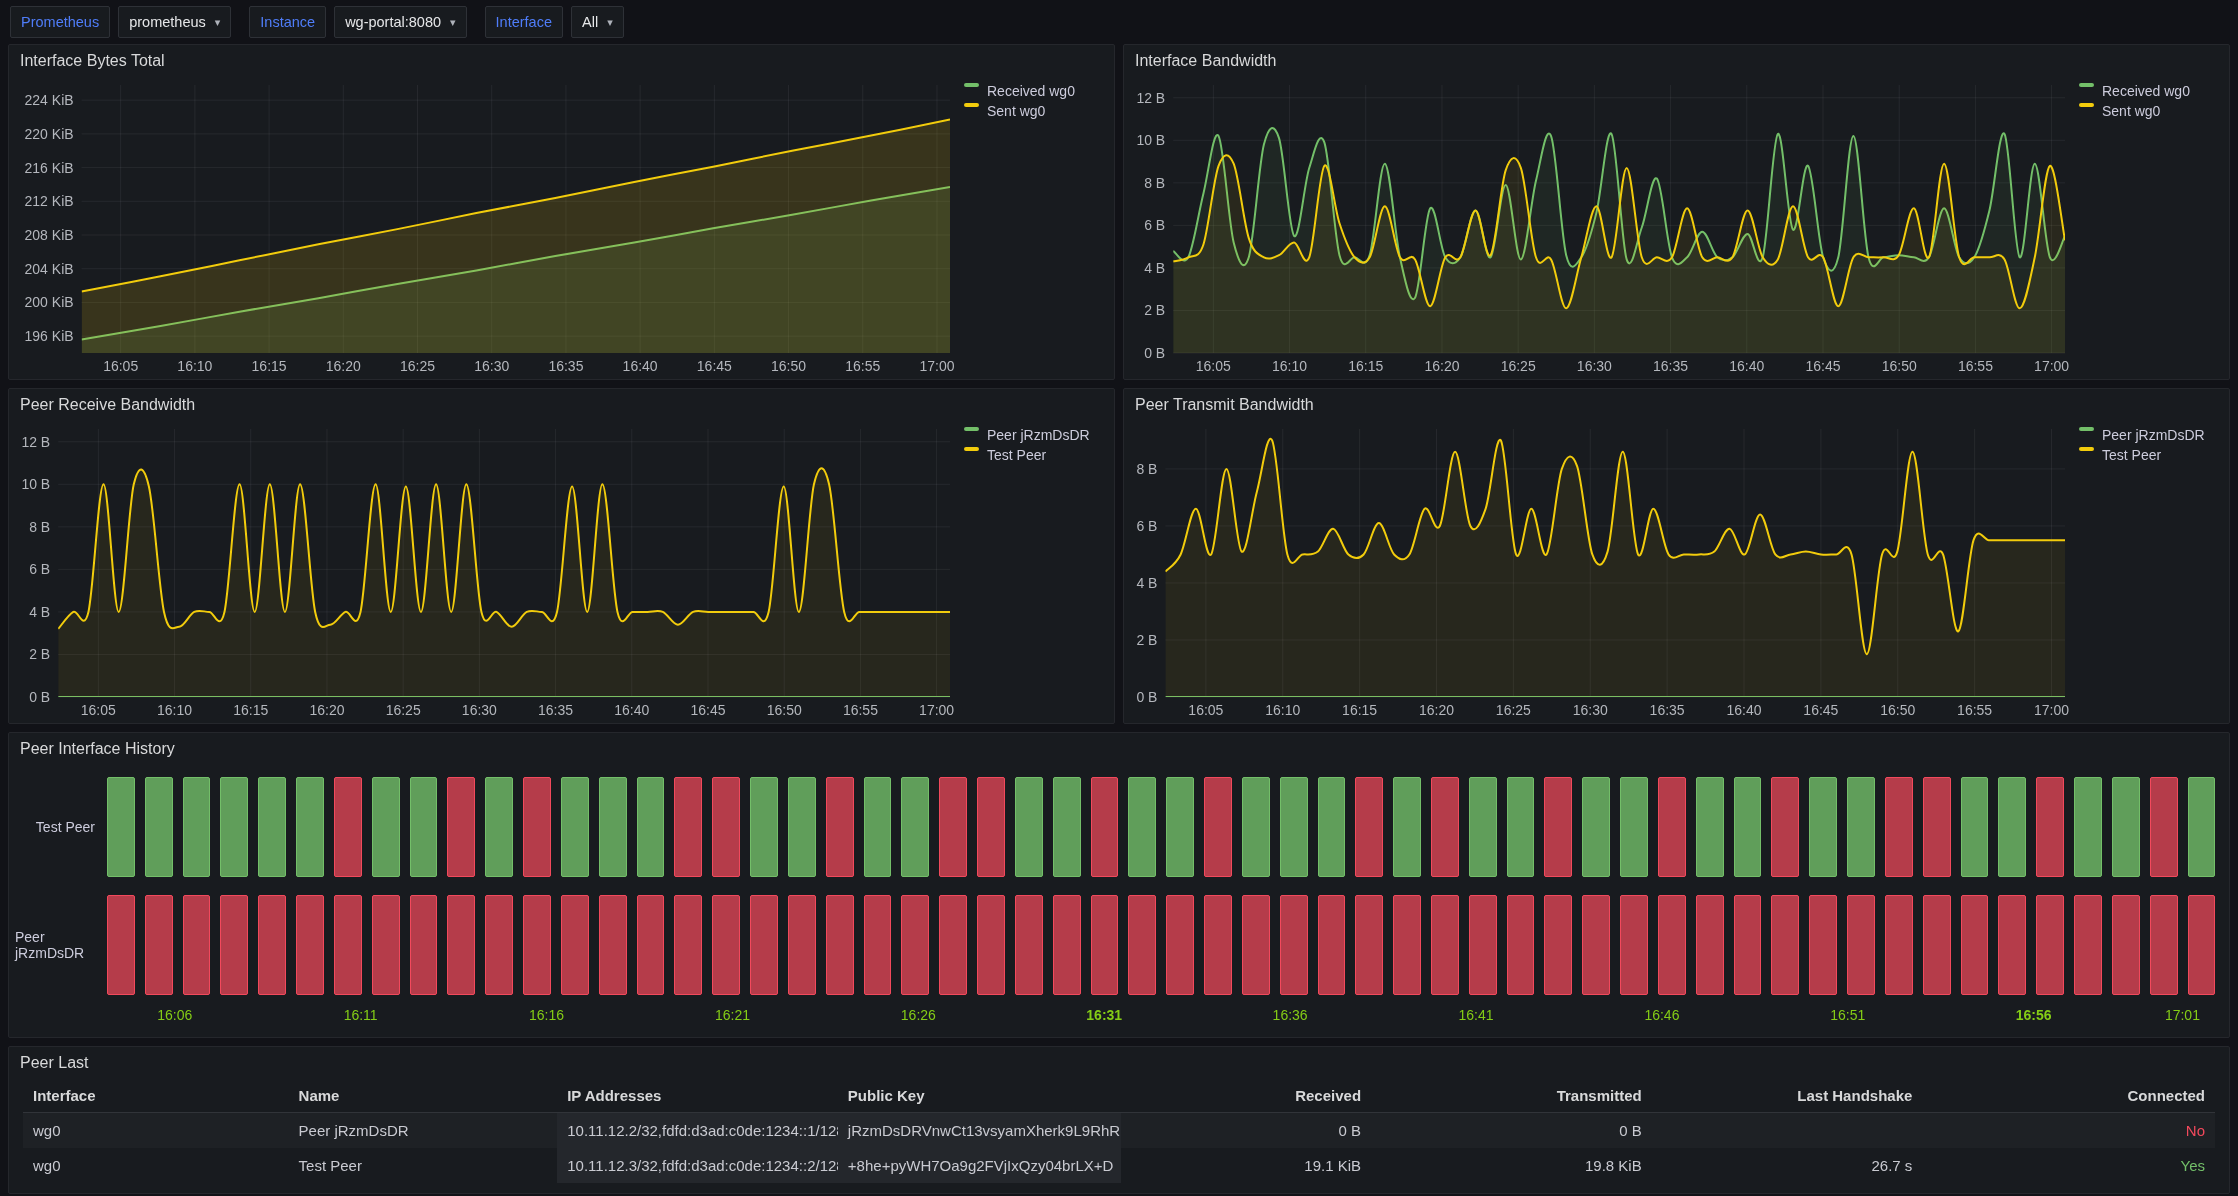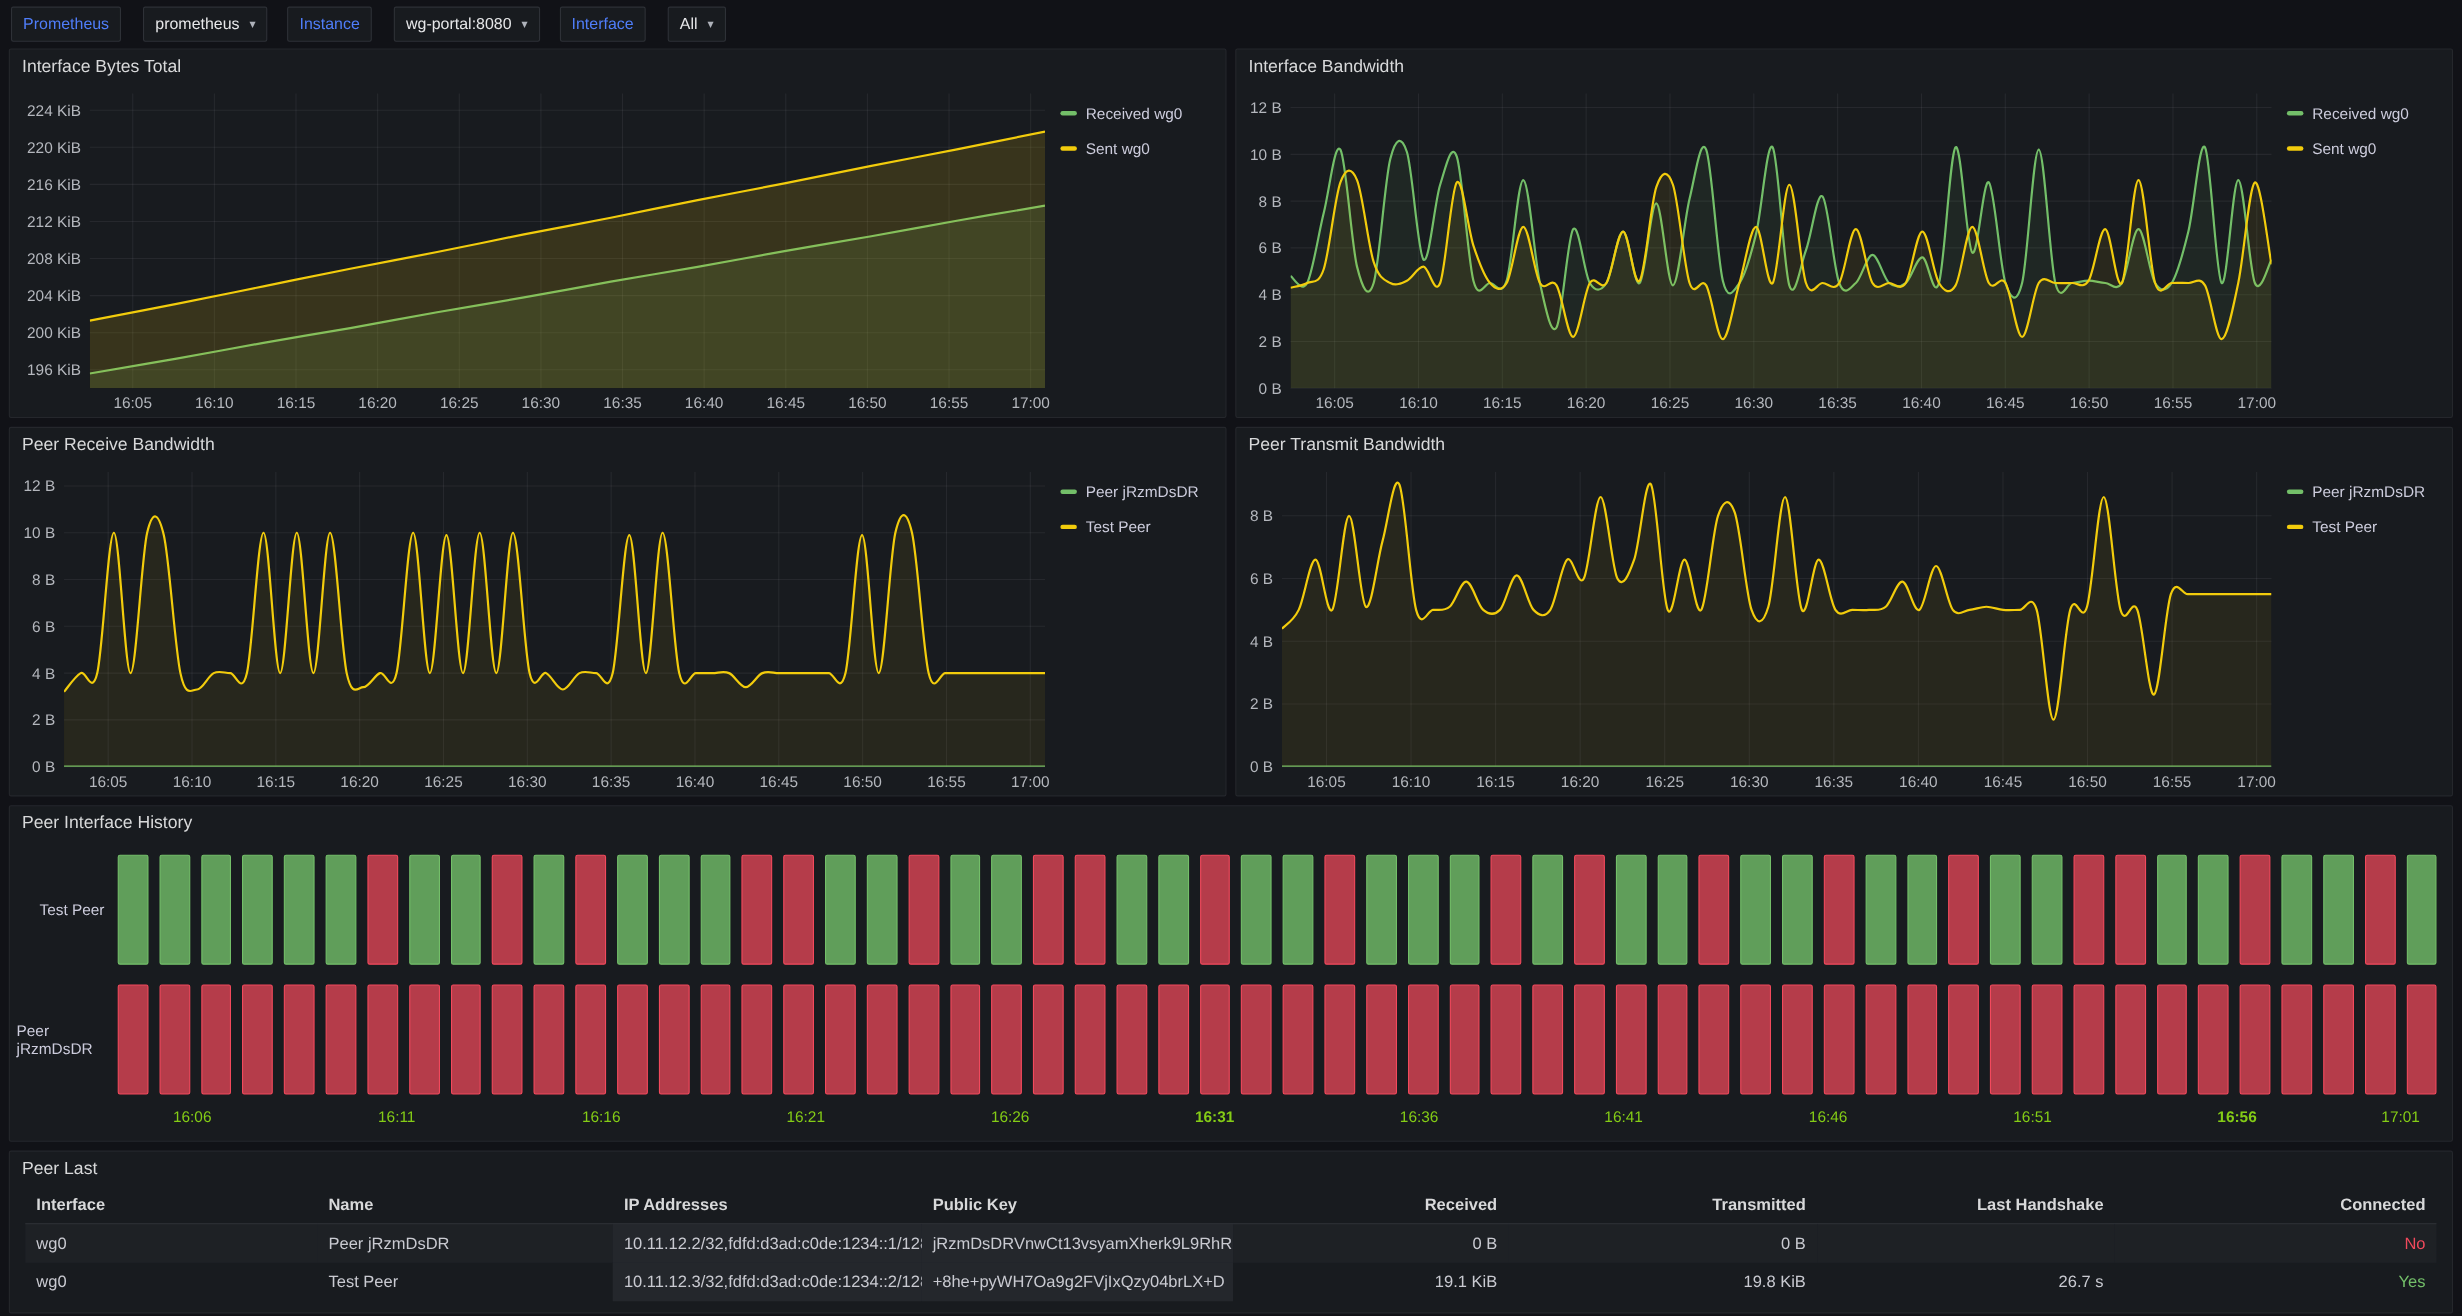--- a/index.html
+++ b/index.html
@@ -1,37 +1,37 @@
 <!DOCTYPE html>
 <html style="--blue: #4f7df9; --green: #73BF69; --red: #F2495C;"><head>
 <meta charset="utf-8">
 <style>
   *{box-sizing:border-box;margin:0;padding:0}
   html,body{width:2238px;height:1196px;background:#111217;overflow:hidden;
     font-family:"Liberation Sans","DejaVu Sans",sans-serif;color:#ccccdc}
   
   .toolbar{display:flex;align-items:center;gap:18px;padding:6px 10px;height:44px}
-  .var-group{display:flex;gap:20px}
+  .var-group{display:flex;gap:8px}
   .chip{height:32px;display:flex;align-items:center;padding:0 10px;background:#181b1f;
     border:1px solid #2e3137;border-radius:2px;font-size:14.5px;white-space:nowrap}
   .chip.lbl{color:var(--blue);font-weight:500;cursor:default}
   .chip.val{color:#e6e7e9;cursor:pointer}
   .caret{margin-left:9px;font-size:11px;color:#aeb2ba;line-height:1}
   
   .content{padding:0 8px}
   .row{display:flex;gap:8px;height:336px;margin-bottom:8px}
   .panel{background:#181b1f;border:1px solid #25272c;border-radius:2px;display:flex;
     flex-direction:column;flex:1;min-width:0;position:relative}
   .panel-title{height:32px;display:flex;align-items:center;padding:0 11px;font-size:16px;
     color:#d8d9da;flex:0 0 auto;cursor:pointer}
   
   .chart-wrap{flex:1;display:flex;min-height:0;padding:0 4px 2px 6px}
   .chart-area{flex:1;min-width:0}
   .legend{width:152px;padding:2px 4px 0 6px}
-  .lg-item{display:flex;align-items:center;gap:8px;margin:16px 0;font-size:14px;color:#ccccdc;cursor:pointer}
+  .lg-item{display:flex;align-items:flex-start;gap:8px;margin:4px 0;font-size:14px;color:#ccccdc;cursor:pointer}
   .lg-swatch{width:15px;height:4px;border-radius:2px;flex:0 0 auto}
   svg .grid{stroke:rgba(204,204,220,.08);stroke-width:1}
   svg text.tick{fill:#b4b7bd;font-size:14px}
   
   .timeline-panel{height:306px;margin-bottom:8px;flex:none}
   .tl-content{flex:1;padding:12px 14px 0 6px;display:flex;flex-direction:column}
   .tl-row{display:flex;height:100px;margin-bottom:18px}
   .tl-row:last-child{margin-bottom:8px}
   .tl-label{width:92px;display:flex;align-items:center;justify-content:flex-end;
     padding-right:12px;font-size:14px;color:#ccccdc;flex:0 0 auto}

